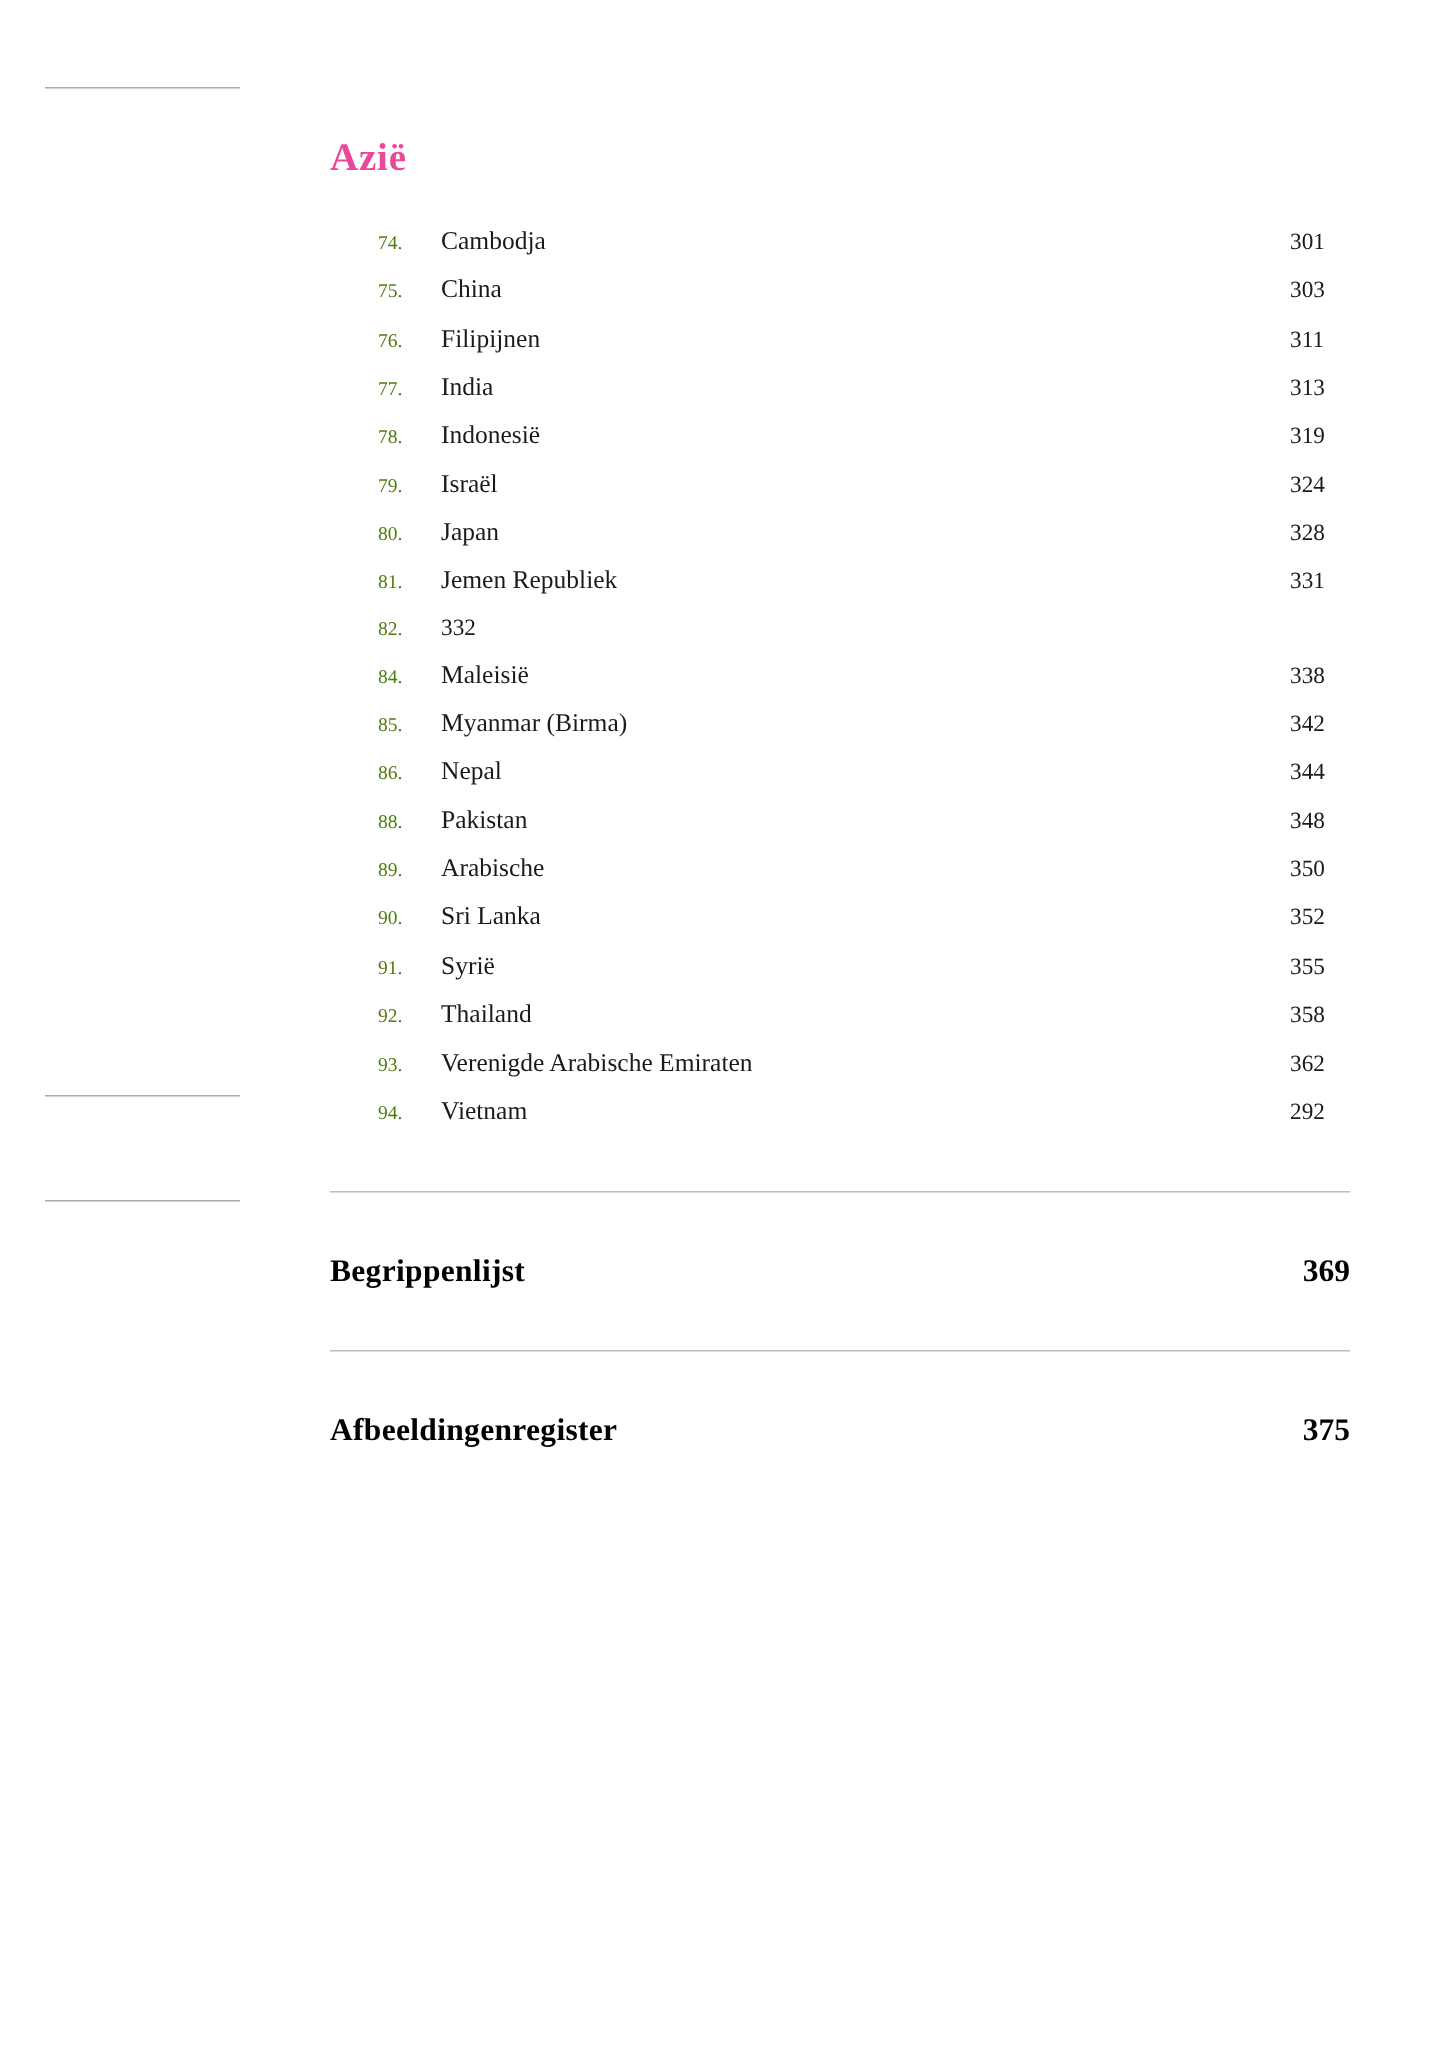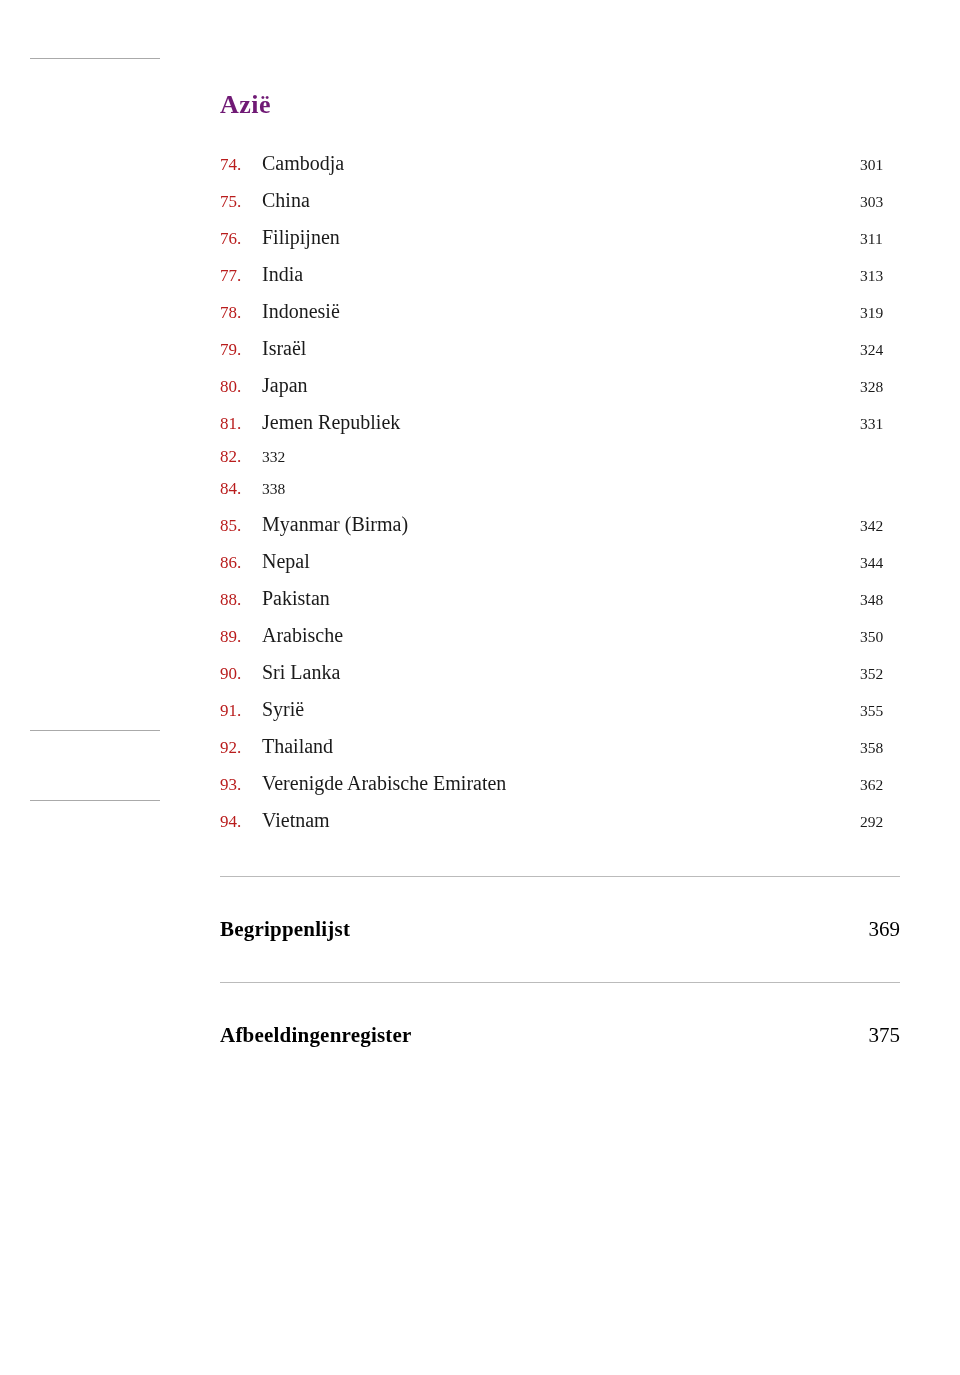--- a/index.html
+++ b/index.html
@@ -56,47 +56,48 @@
     .content {
       margin-left: 220px;
       margin-right: 60px;
       padding-top: 30px;
     }
 
     .section-title {
       font-size: 26px;
       font-weight: bold;
       margin-bottom: 28px;
-      color: #701a75;
+      color: #ec4899;
       letter-spacing: 0.02em;
     }
 
     .toc-list {
       list-style: none;
       margin-bottom: 40px;
     }
 
     .toc-item {
       display: flex;
       align-items: baseline;
       margin-bottom: 6px;
       font-size: 15.5px;
       line-height: 1.55;
     }
 
     .item-number {
       min-width: 42px;
-      color: #b91c1c;
-      font-size: 17px;
+      color: #4d7c0f;
+      font-size: 13px;
+      margin-left: 32px;
     }
 
     .item-name {
       flex: 1;
       color: #1a1a1a;
-      font-size: 20px;
+      font-size: 17px;
     }
 
     .item-page {
       min-width: 40px;
       text-align: left;
       color: #1a1a1a;
       font-size: 15.5px;
     }
 
     .section-divider {
@@ -115,21 +116,21 @@
     .special-entry-label {
       font-size: 21px;
       font-weight: bold;
       flex: 1;
       color: #000000;
       letter-spacing: 0.01em;
     }
 
     .special-entry-page {
       font-size: 21px;
-      font-weight: normal;
+      font-weight: bold;
       color: #000000;
       min-width: 40px;
       text-align: right;
     }
 
     .special-section {
       margin-top: 10px;
     }
   </style>
 </head>
@@ -184,20 +185,21 @@
           <span class="item-number">81.</span>
           <span class="item-name">Jemen Republiek</span>
           <span class="item-page">331</span>
         </li>
         <li class="toc-item">
           <span class="item-number">82.</span>
           <span class="item-page">332</span>
         </li>
         <li class="toc-item">
           <span class="item-number">84.</span>
+          <span class="item-name">Maleisië</span>
           <span class="item-page">338</span>
         </li>
         <li class="toc-item">
           <span class="item-number">85.</span>
           <span class="item-name">Myanmar (Birma)</span>
           <span class="item-page">342</span>
         </li>
         <li class="toc-item">
           <span class="item-number">86.</span>
           <span class="item-name">Nepal</span>

